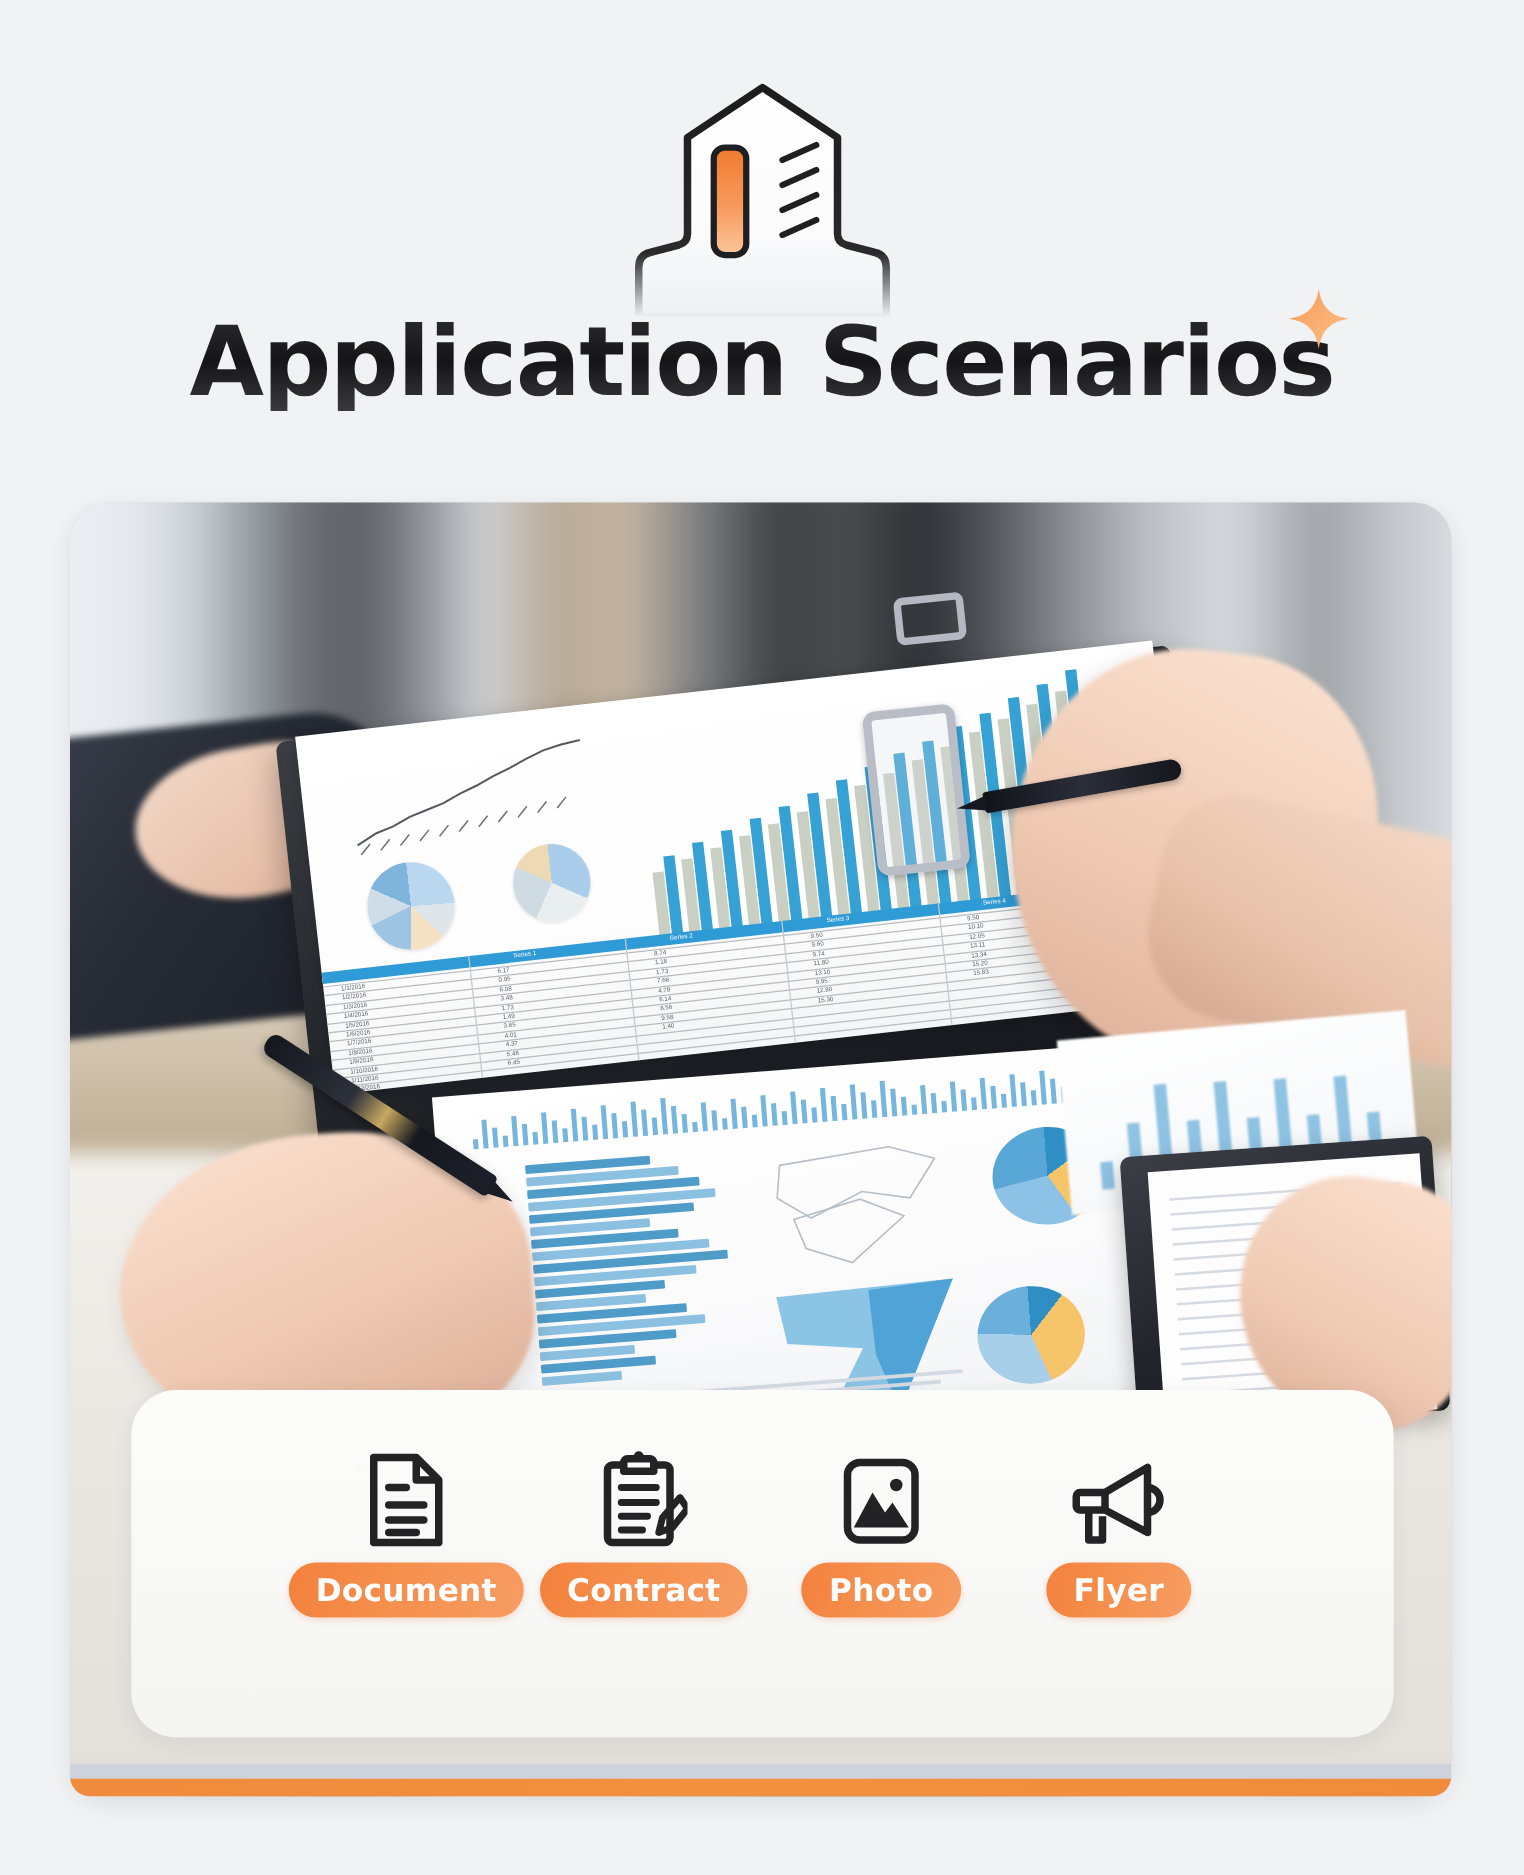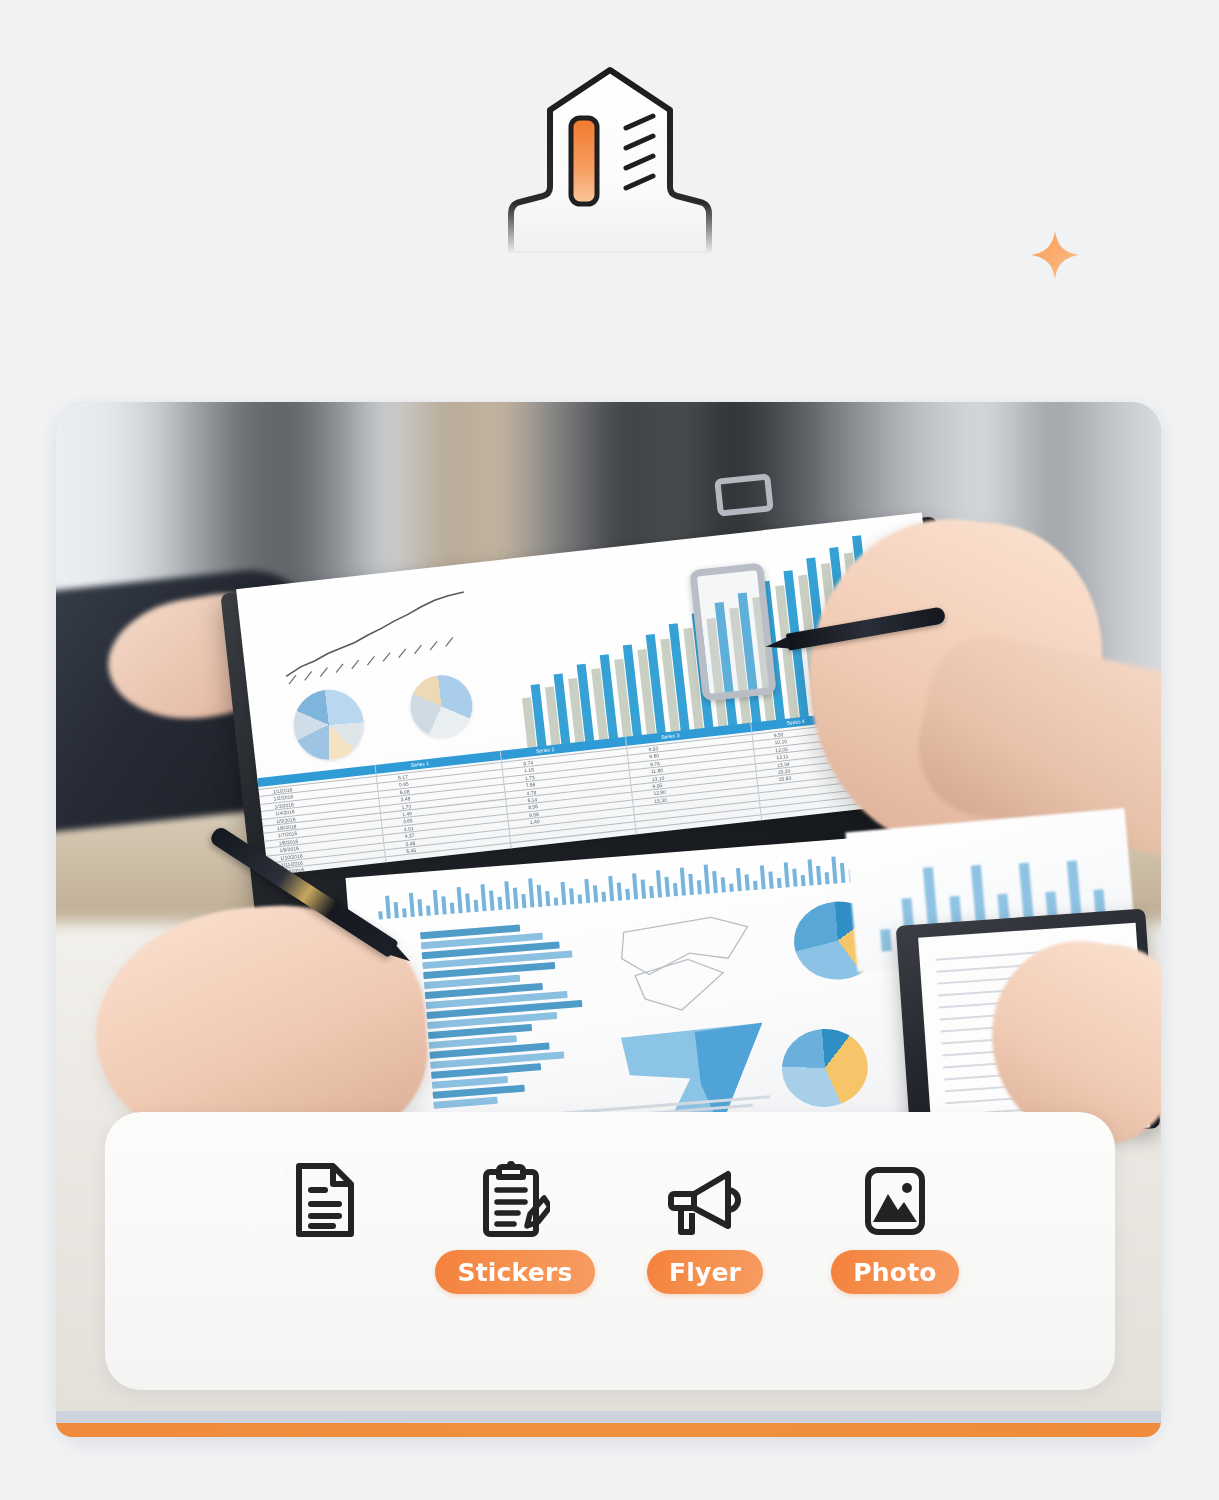--- a/index.html
+++ b/index.html
@@ -422,20 +422,23 @@
         <rect x="76" y="56" width="26" height="86" rx="9" fill="url(#winOrange)" stroke="#1f1f22" stroke-width="5"></rect>
         <g stroke="#1f1f22" stroke-width="5" stroke-linecap="round">
           <line x1="131" y1="66" x2="158" y2="54"></line>
           <line x1="131" y1="86" x2="158" y2="74"></line>
           <line x1="131" y1="106" x2="158" y2="94"></line>
           <line x1="131" y1="126" x2="158" y2="114"></line>
         </g>
       </svg>
     </div>
 
+    <div class="title-row">
+      <span class="title-text">Application Scenarios</span>
+    </div>
 
     <div class="sparkle">
       <svg viewBox="0 0 54 54" width="54" height="54">
         <defs>
           <linearGradient id="spk" x1="0" y1="0" x2="1" y2="1">
             <stop offset="0%" stop-color="#f89a54"></stop>
             <stop offset="100%" stop-color="#fbc08c"></stop>
           </linearGradient>
         </defs>
         <path d="M27 3 C29.5 18 36 24.5 51 27 C36 29.5 29.5 36 27 51 C24.5 36 18 29.5 3 27 C18 24.5 24.5 18 27 3 Z" fill="url(#spk)"></path>
@@ -798,60 +801,61 @@
             <path d="M6 4 H40 L58 22 V72 H6 Z" fill="none" stroke="#232326" stroke-width="6" stroke-linejoin="round"></path>
             <path d="M40 4 V22 H58" fill="none" stroke="#232326" stroke-width="6" stroke-linejoin="round"></path>
             <g stroke="#232326" stroke-width="6" stroke-linecap="round">
               <line x1="18" y1="28" x2="32" y2="28"></line>
               <line x1="18" y1="42" x2="46" y2="42"></line>
               <line x1="18" y1="54" x2="46" y2="54"></line>
               <line x1="18" y1="64" x2="40" y2="64"></line>
             </g>
           </svg>
         </div>
+        <span class="badge-pill">Document</span>
       </div>
 
       <div class="badge-item">
         <div class="badge-icon">
           <svg viewBox="0 0 70 78" width="70" height="78">
             <path d="M18 12 H10 a4 4 0 0 0 -4 4 V70 a4 4 0 0 0 4 4 H52 a4 4 0 0 0 4 -4 V16 a4 4 0 0 0 -4 -4 H44" fill="none" stroke="#232326" stroke-width="6" stroke-linejoin="round"></path>
             <path d="M22 7 H40 a3 3 0 0 1 3 3 V17 H19 V10 a3 3 0 0 1 3 -3 Z" fill="none" stroke="#232326" stroke-width="6" stroke-linejoin="round"></path>
             <circle cx="31" cy="5" r="4" fill="#232326"></circle>
             <g stroke="#232326" stroke-width="5.5" stroke-linecap="round">
               <line x1="17" y1="30" x2="45" y2="30"></line>
               <line x1="17" y1="42" x2="45" y2="42"></line>
               <line x1="17" y1="53" x2="38" y2="53"></line>
               <line x1="17" y1="64" x2="34" y2="64"></line>
             </g>
             <path d="M64 38 L50 54 L47 66 L58 62 L70 47 Z" fill="none" stroke="#232326" stroke-width="5.5" stroke-linejoin="round"></path>
           </svg>
         </div>
-        <span class="badge-pill">Stickers</span>
+        <span class="badge-pill">Contract</span>
+      </div>
+
+      <div class="badge-item">
+        <div class="badge-icon">
+          <svg viewBox="0 0 62 74" width="62" height="74">
+            <rect x="4" y="6" width="54" height="62" rx="10" fill="none" stroke="#232326" stroke-width="6"></rect>
+            <circle cx="43" cy="24" r="5" fill="#232326"></circle>
+            <path d="M9 58 L24 30 L34 46 L40 38 L53 58 Z" fill="#232326"></path>
+          </svg>
+        </div>
+        <span class="badge-pill">Photo</span>
       </div>
 
       <div class="badge-item">
         <div class="badge-icon">
           <svg viewBox="0 0 78 70" width="78" height="70">
             <path d="M8 26 H28 L62 6 V58 L28 40 H8 a3 3 0 0 1 -3 -3 V29 a3 3 0 0 1 3 -3 Z" fill="none" stroke="#232326" stroke-width="6" stroke-linejoin="round"></path>
             <line x1="28" y1="26" x2="28" y2="40" stroke="#232326" stroke-width="6"></line>
             <path d="M62 22 a10 10 0 0 1 0 20" fill="none" stroke="#232326" stroke-width="6"></path>
             <path d="M15 40 L15 64 H26 L26 45" fill="none" stroke="#232326" stroke-width="6" stroke-linejoin="round"></path>
           </svg>
         </div>
         <span class="badge-pill">Flyer</span>
       </div>
 
-      <div class="badge-item">
-        <div class="badge-icon">
-          <svg viewBox="0 0 62 74" width="62" height="74">
-            <rect x="4" y="6" width="54" height="62" rx="10" fill="none" stroke="#232326" stroke-width="6"></rect>
-            <circle cx="43" cy="24" r="5" fill="#232326"></circle>
-            <path d="M9 58 L24 30 L34 46 L40 38 L53 58 Z" fill="#232326"></path>
-          </svg>
-        </div>
-        <span class="badge-pill">Photo</span>
-      </div>
-
 
     </div>
   </div>
 
 </div>
 
 </body></html>

